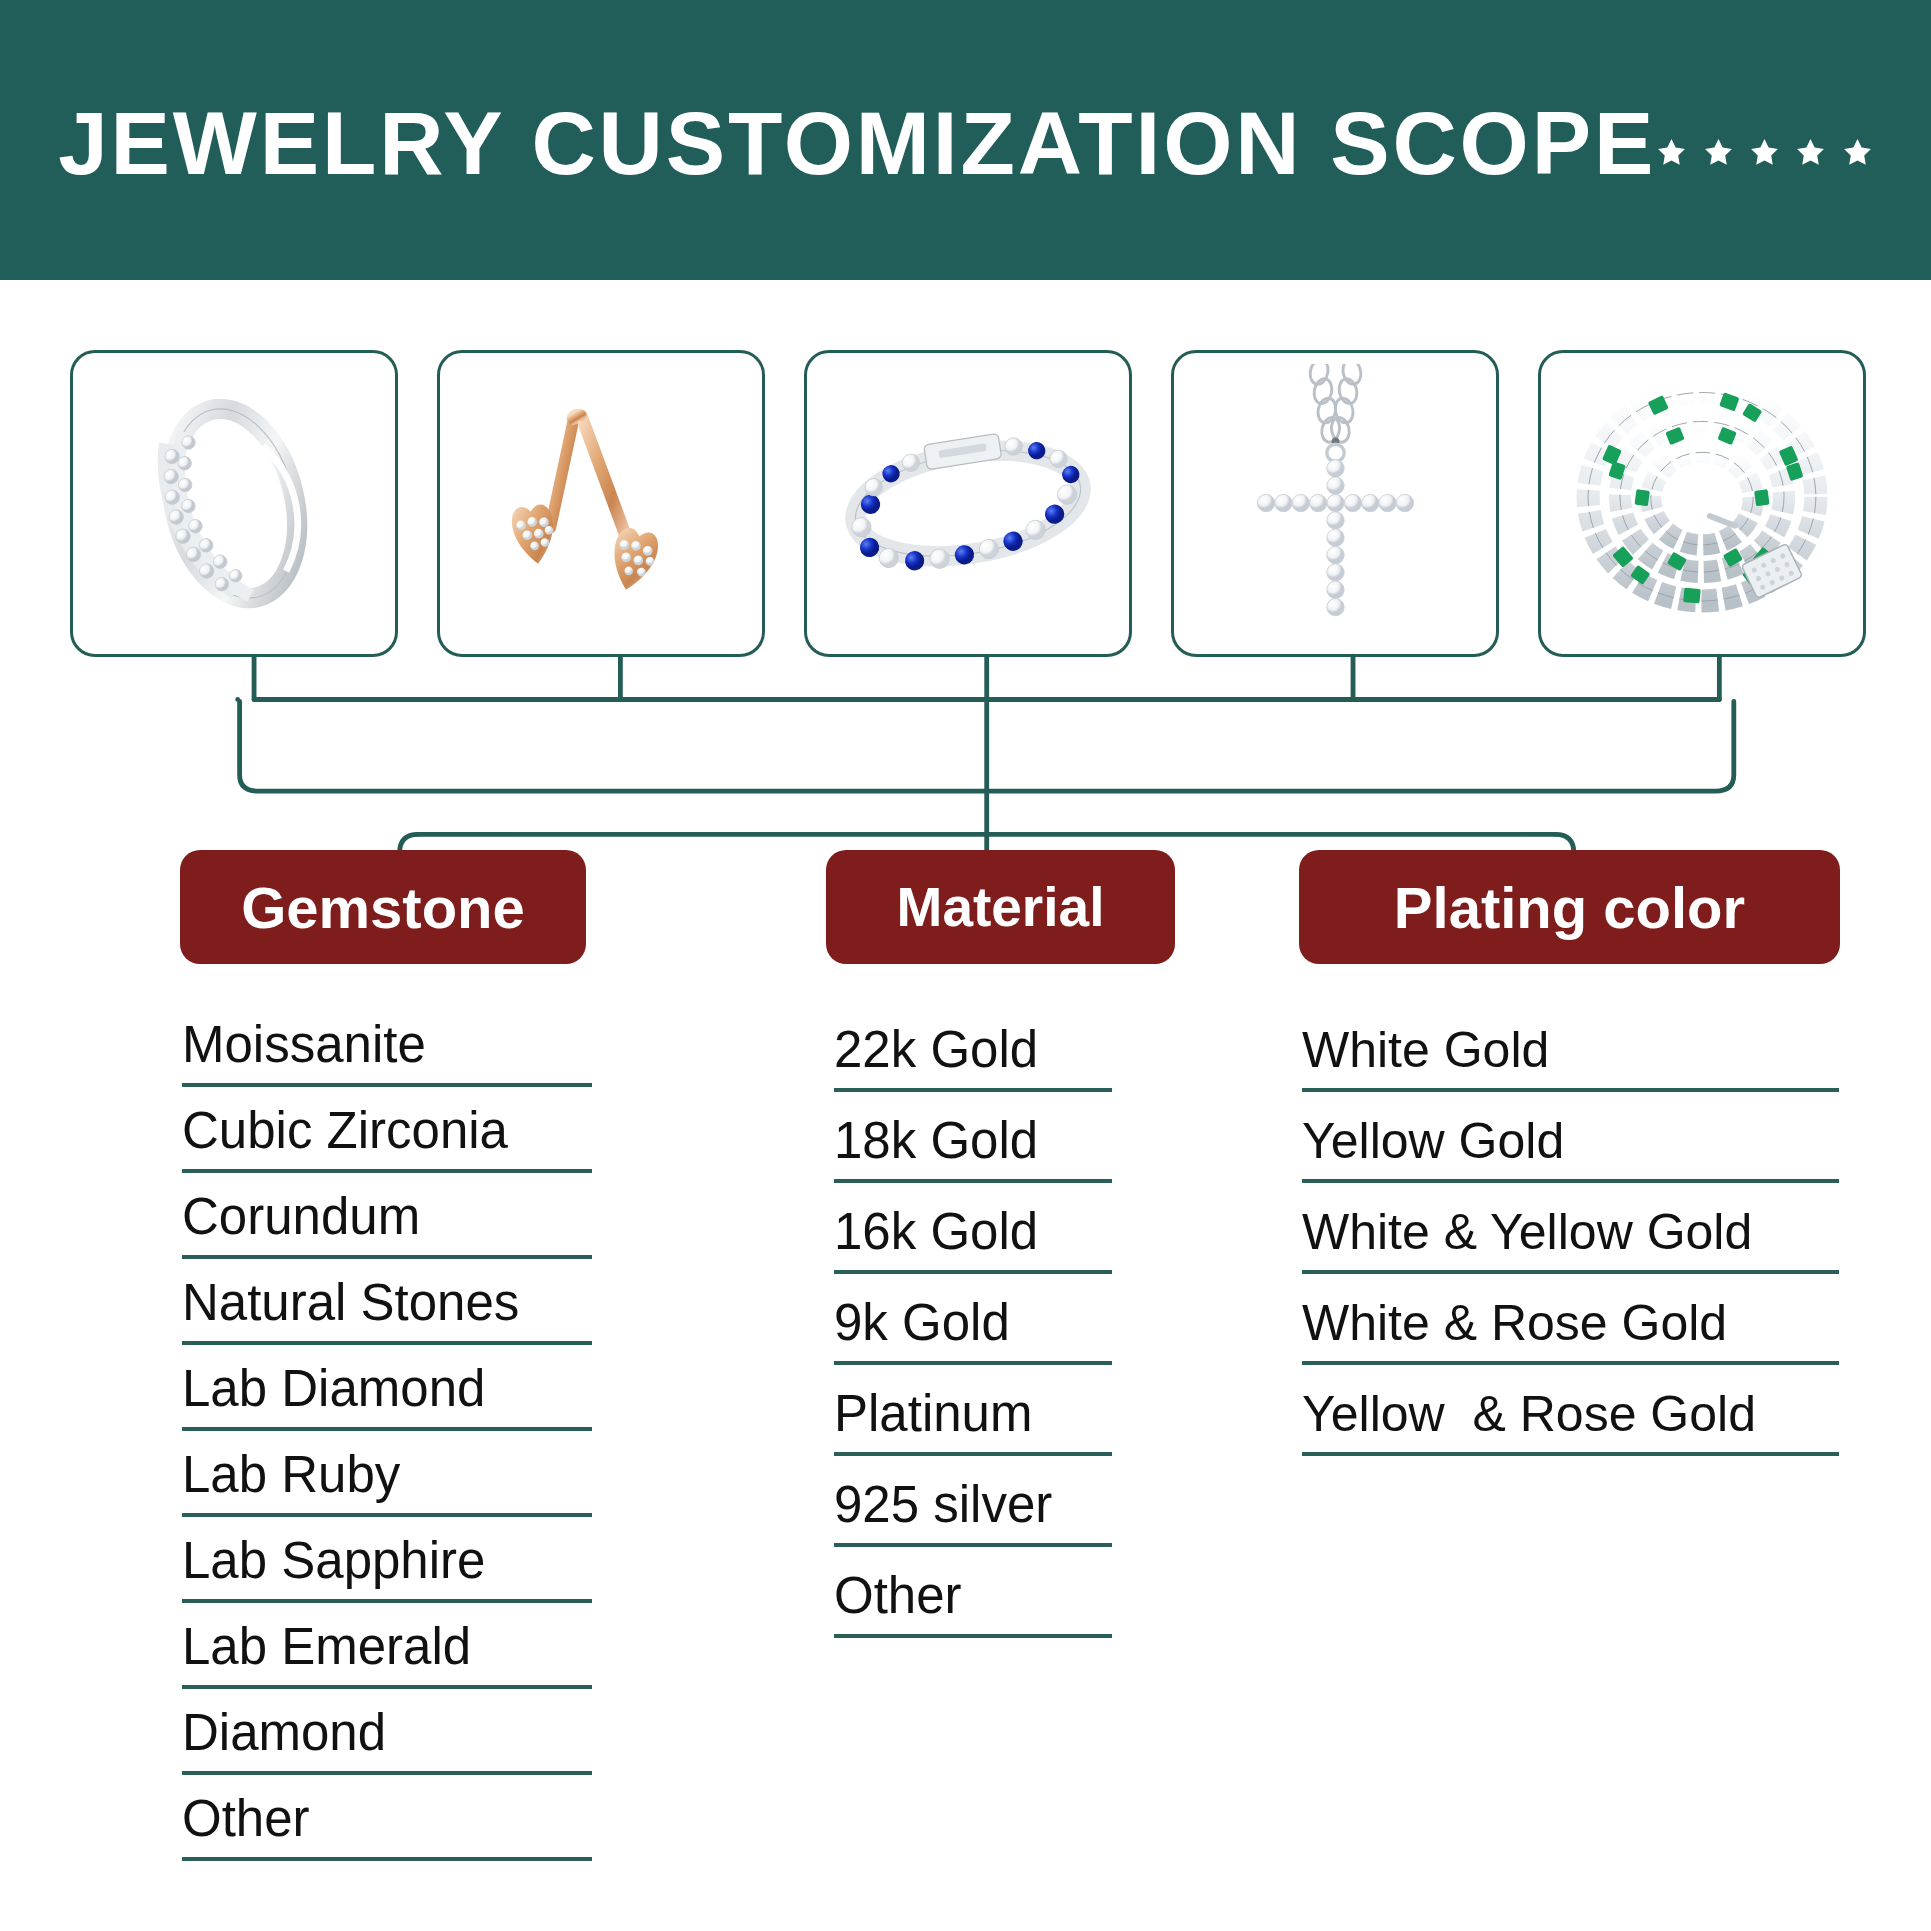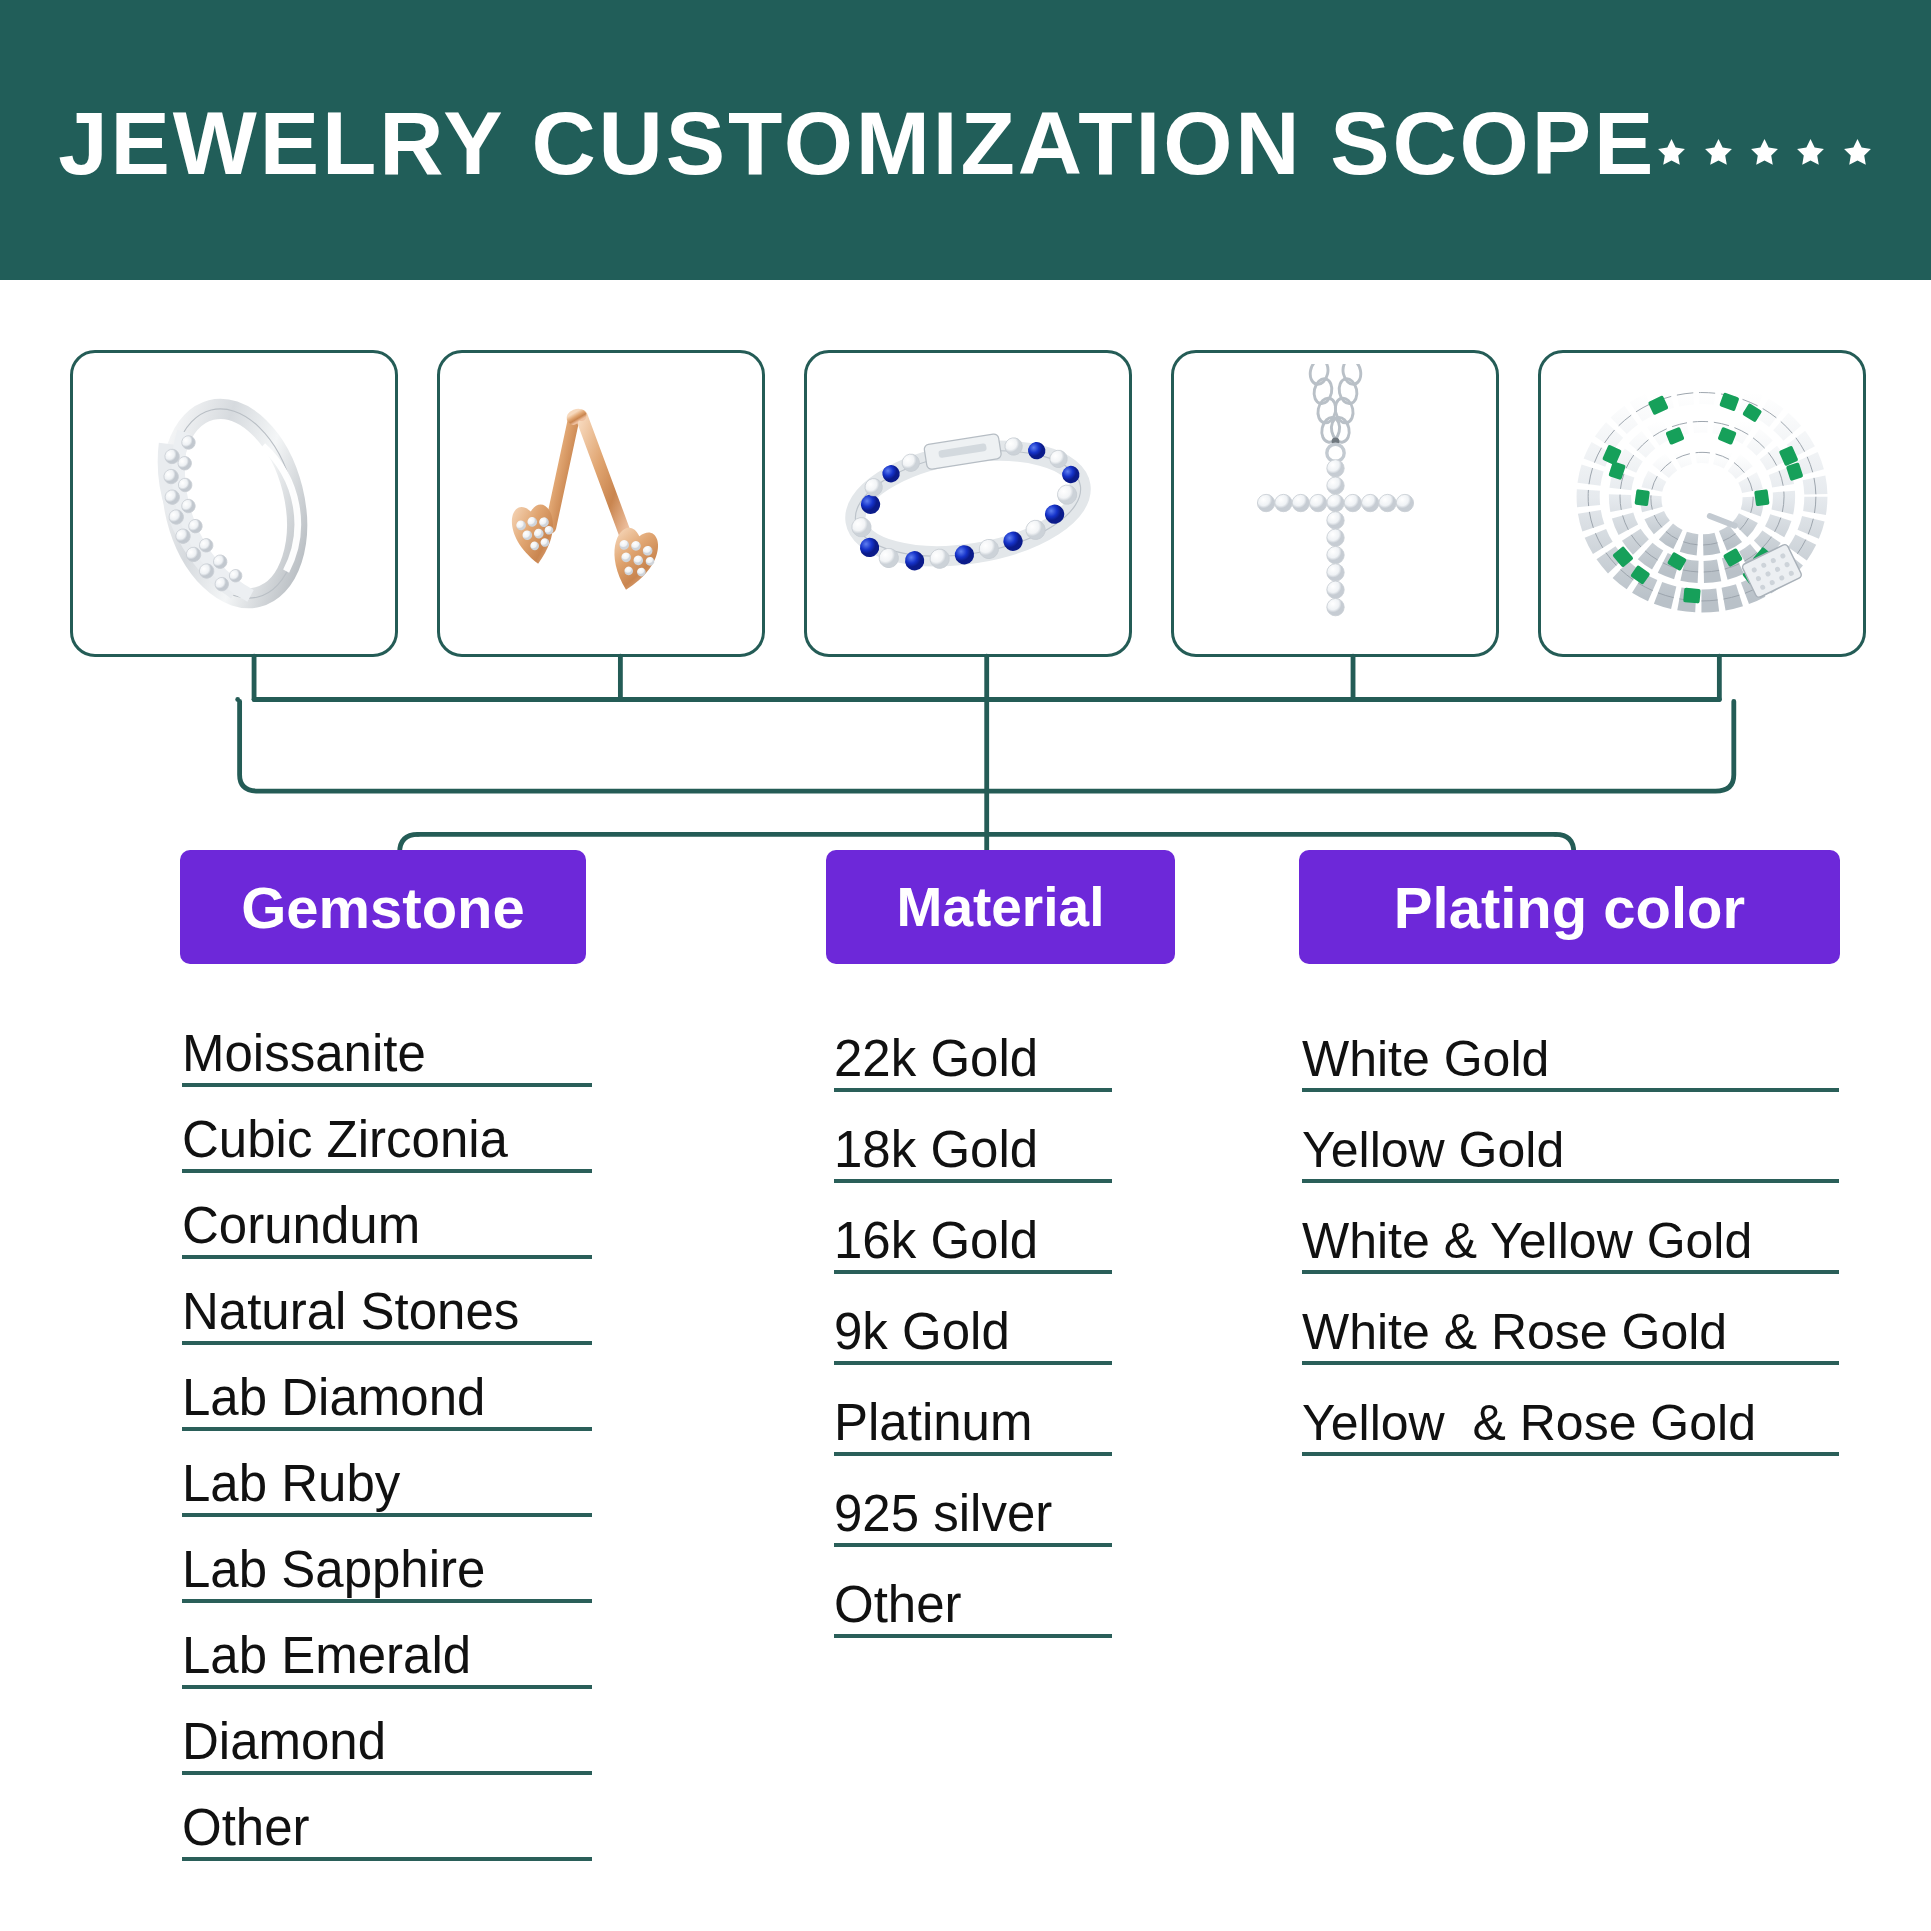--- a/index.html
+++ b/index.html
@@ -55,22 +55,22 @@
 
   
   #connectors{
     position:absolute; left:0; top:632px; width:1931px; height:241px;
     pointer-events:none;
   }
 
   
   .cat-chip{
     position:absolute;
-    background:#6d28d9;
-    border-radius:10px;
+    background:#7f1d1d;
+    border-radius:20px;
     display:flex; align-items:center; justify-content:center;
     color:#ffffff;
     font-weight:bold;
     font-family:"Liberation Sans", sans-serif;
   }
   #chip-gemstone{ left:180px; top:850px; width:406px; height:114px; font-size:58px; }
   #chip-material{ left:826px; top:850px; width:349px; height:114px; font-size:55px; }
   #chip-plating { left:1299px; top:850px; width:541px; height:114px; font-size:58px; }
 
   
@@ -83,21 +83,21 @@
     border-bottom:4.8px solid #2A5F59;
     display:flex; align-items:flex-end;
   }
   .opt-label{
     font-size:51px;
     line-height:1.0;
     color:#111111;
     font-family:"Liberation Sans", sans-serif;
     white-space:pre;
     display:block;
-    padding-bottom:4px;
+    padding-bottom:13px;
   }
   #col-gemstone .opt-row{ height:86px; }
   #col-material .opt-row{ height:91px; }
   #col-plating  .opt-row{ height:91px; }
   #col-plating .opt-label{ font-size:50px; }
   #col-material .opt-label{ font-size:51px; }
 </style>
 </head>
 <body>
 

